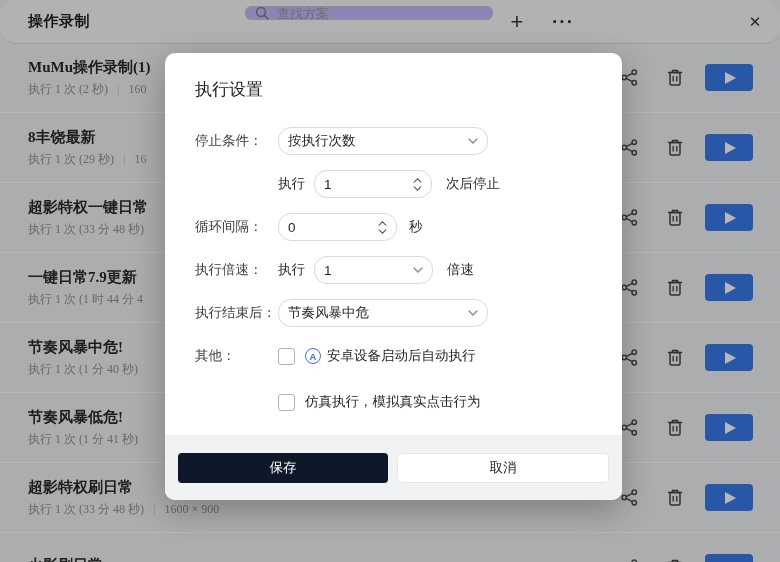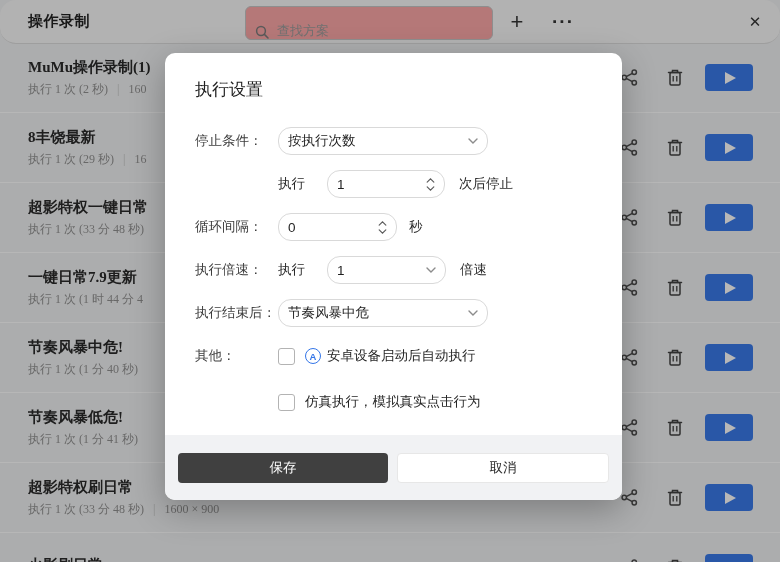--- a/index.html
+++ b/index.html
@@ -4,22 +4,22 @@
 <style>
   html,body{margin:0;padding:0;}
   body{width:780px;height:562px;overflow:hidden;font-family:"Liberation Sans","DejaVu Sans",sans-serif;
        -webkit-font-smoothing:antialiased;background:#f0f1f2;}
   .app{position:relative;width:780px;height:562px;overflow:hidden;background:#f0f1f2;}
 
   
   .header{position:relative;height:43px;background:#f8f8f8;border-bottom:1px solid #dcdcdc;
           display:flex;align-items:center;border-radius:16px;}
   .header-title{margin-left:28px;font-size:15px;font-weight:700;color:#1c1c1c;letter-spacing:.5px;}
-  .search-box{position:absolute;left:245px;top:6px;width:248px;height:34px;box-sizing:border-box;
-              border:1px solid #c4c4c4;border-radius:6px;background:#fca5a5;display:flex;align-items:flex-end;padding:0 9px;}
+  .search-box{position:absolute;left:245px;top:6px;width:248px;height:14px;box-sizing:border-box;
+              border:1px solid #c4c4c4;border-radius:6px;background:#c4b5fd;display:flex;align-items:center;padding:0 9px;}
   .search-box svg{flex-shrink:0;margin-right:6px;}
   .search-input{border:none;outline:none;background:transparent;font-size:13px;color:#333;width:100%;
                 font-family:inherit;}
   .search-input::placeholder{color:#9a9a9a;}
   .hbtn{position:absolute;top:0;height:43px;display:flex;align-items:center;justify-content:center;
         width:34px;color:#2f2f2f;cursor:default;}
   .hbtn-add{left:500px;font-size:22px;font-weight:400;}
   .hbtn-more{left:546px;font-size:19px;font-weight:700;letter-spacing:1px;}
   .hbtn-close{right:8px;font-size:15px;}
 
@@ -44,39 +44,39 @@
   .scrim{position:absolute;inset:0;background:rgba(15,15,15,.30);z-index:5;}
 
   
   .dialog{position:absolute;left:165px;top:53px;width:457px;height:447px;background:#fff;border-radius:10px;
           box-shadow:0 10px 34px rgba(0,0,0,.28);z-index:10;overflow:hidden;box-sizing:border-box;}
   .dialog-title{margin:25px 0 0 30px;font-size:17px;font-weight:400;color:#1f1f1f;}
   .dialog-form{margin:26px 30px 0 30px;}
   .form-row{display:flex;align-items:center;margin-bottom:15px;min-height:28px;}
   .form-label{width:83px;flex-shrink:0;font-size:13.5px;color:#3d3d3d;}
   .inline-txt{font-size:13.5px;color:#2a2a2a;}
-  .mr8{margin-right:22px;text-align:right;} .ml12{margin-left:12px;} .ml14{margin-left:14px;}
+  .mr8{margin-right:9px;text-align:right;} .ml12{margin-left:12px;} .ml14{margin-left:14px;}
   .ctrl{box-sizing:border-box;height:28px;border:1px solid #d9d9d9;border-radius:13px;background:#fff;
         display:flex;align-items:center;justify-content:space-between;padding:0 9px;font-size:13.5px;color:#1f1f1f;}
   .sel-210{width:210px;} .num-118{width:118px;} .num-119{width:119px;}
   .stepper{display:flex;flex-direction:column;align-items:center;line-height:0;}
   .stepper svg{display:block;}
   .chk-row{margin-bottom:18px;}
   .checkbox{width:17px;height:17px;box-sizing:border-box;border:1px solid #b3b3b3;border-radius:3px;
             background:#fff;margin-right:10px;flex-shrink:0;}
   .android-badge{width:16px;height:16px;box-sizing:border-box;border:1.4px solid #3476e8;border-radius:50%;
                  color:#3476e8;font-size:9.5px;font-weight:700;display:flex;align-items:center;
                  justify-content:center;margin-right:6px;flex-shrink:0;}
   .chk-label{font-size:13.5px;color:#262626;}
 
   .dialog-footer{position:absolute;left:0;right:0;bottom:0;height:65px;background:#f1f2f4;
                  display:flex;align-items:center;padding:0 13px;box-sizing:border-box;}
   .btn{flex:1;height:30px;border-radius:4px;display:flex;align-items:center;justify-content:center;
        font-size:13.5px;}
-  .btn-primary{background:#404040;color:#fff;margin-right:9px;}
+  .btn-primary{background:#0f172a;color:#fff;margin-right:9px;}
   .btn-secondary{background:#fff;color:#2b2b2b;border:1px solid #e7e7e7;box-sizing:border-box;}
 </style>
 </head>
 <body>
 
 <div class="app">
 
   <div class="header">
     <div class="header-title">操作录制</div>
     <div class="search-box">

